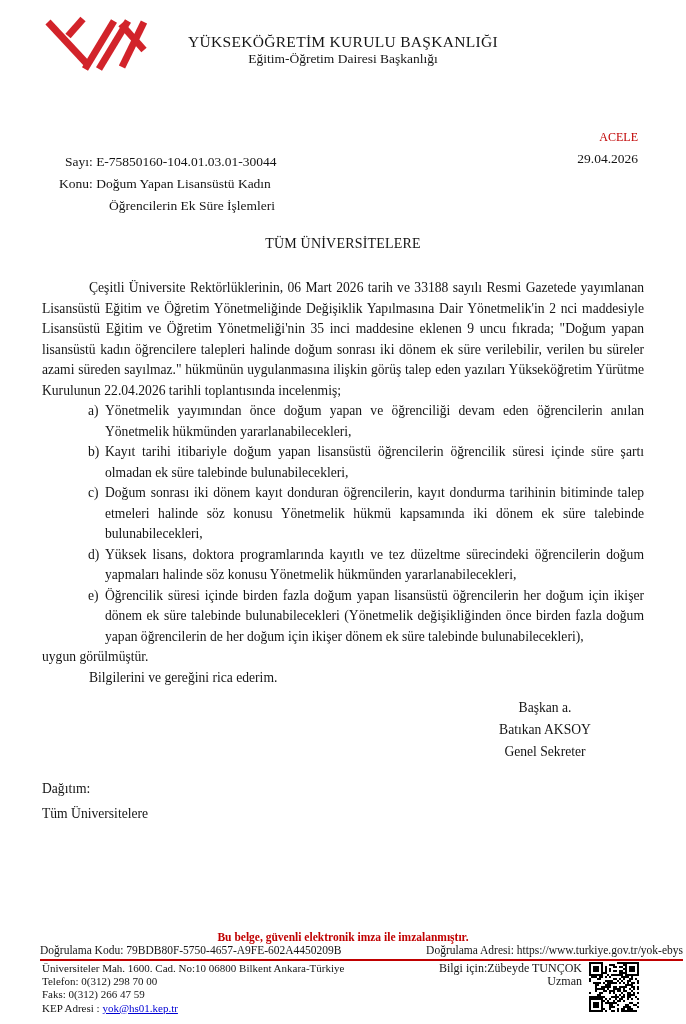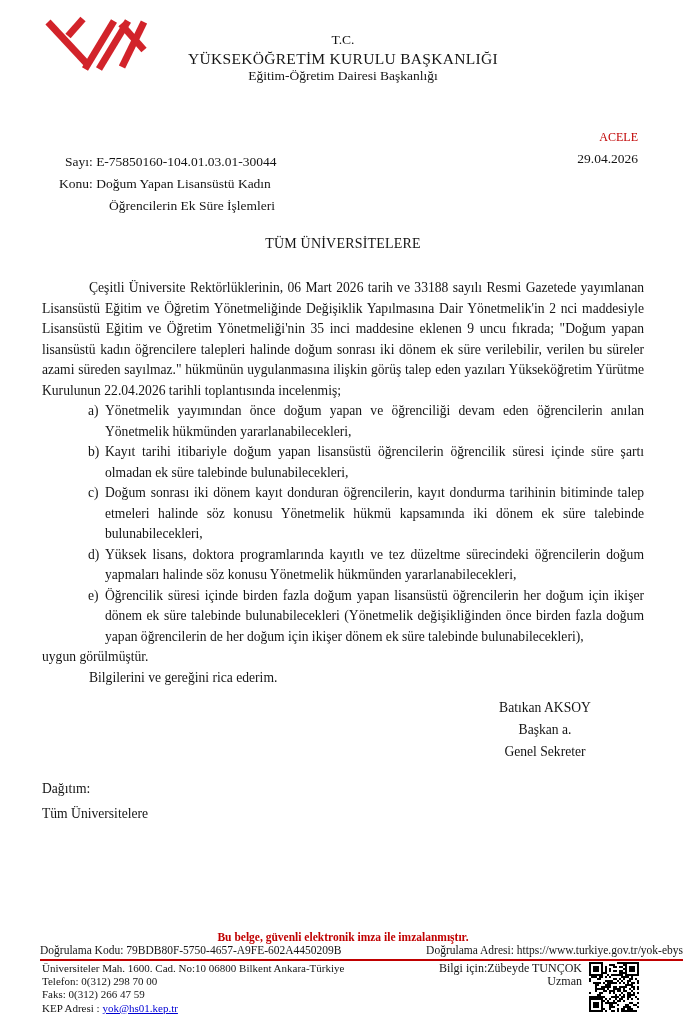--- a/index.html
+++ b/index.html
@@ -61,21 +61,20 @@
       <path d="M3,7 L43,50"></path>
       <path d="M38,4 L23,21"></path>
       <path d="M40,54 L69,6"></path>
       <path d="M54,54 L83,6"></path>
       <path d="M76,9 L99,35"></path>
       <path d="M99,7 L77,52"></path>
     </g>
   </svg>
 
   <div class="header-text">
-    <div class="header-tc">T.C.</div>
     <div class="header-org">YÜKSEKÖĞRETİM KURULU BAŞKANLIĞI</div>
     <div class="header-dept">Eğitim-Öğretim Dairesi Başkanlığı</div>
   </div>
 
   <div class="urgency">ACELE</div>
   <div class="doc-date">29.04.2026</div>
 
   <div class="meta">
     <div class="meta-row">
       <span class="meta-label">Sayı</span>
@@ -112,22 +111,22 @@
     <div class="item">
       <span class="marker">e)</span>
       <span>Öğrencilik süresi içinde birden fazla doğum yapan lisansüstü öğrencilerin her doğum için ikişer dönem ek süre talebinde bulunabilecekleri (Yönetmelik değişikliğinden önce birden fazla doğum yapan öğrencilerin de her doğum için ikişer dönem ek süre talebinde bulunabilecekleri),</span>
     </div>
 
     <p class="closing-1">uygun görülmüştür.</p>
     <p class="closing-2">Bilgilerini ve gereğini rica ederim.</p>
   </div>
 
   <div class="signature">
+    <div>Başkan a.</div>
     <div>Batıkan AKSOY</div>
-    <div>Başkan a.</div>
     <div>Genel Sekreter</div>
   </div>
 
   <div class="distribution">
     <div>Dağıtım:</div>
     <div>Tüm Üniversitelere</div>
   </div>
 
   <div class="esign-notice">Bu belge, güvenli elektronik imza ile imzalanmıştır.</div>
 

